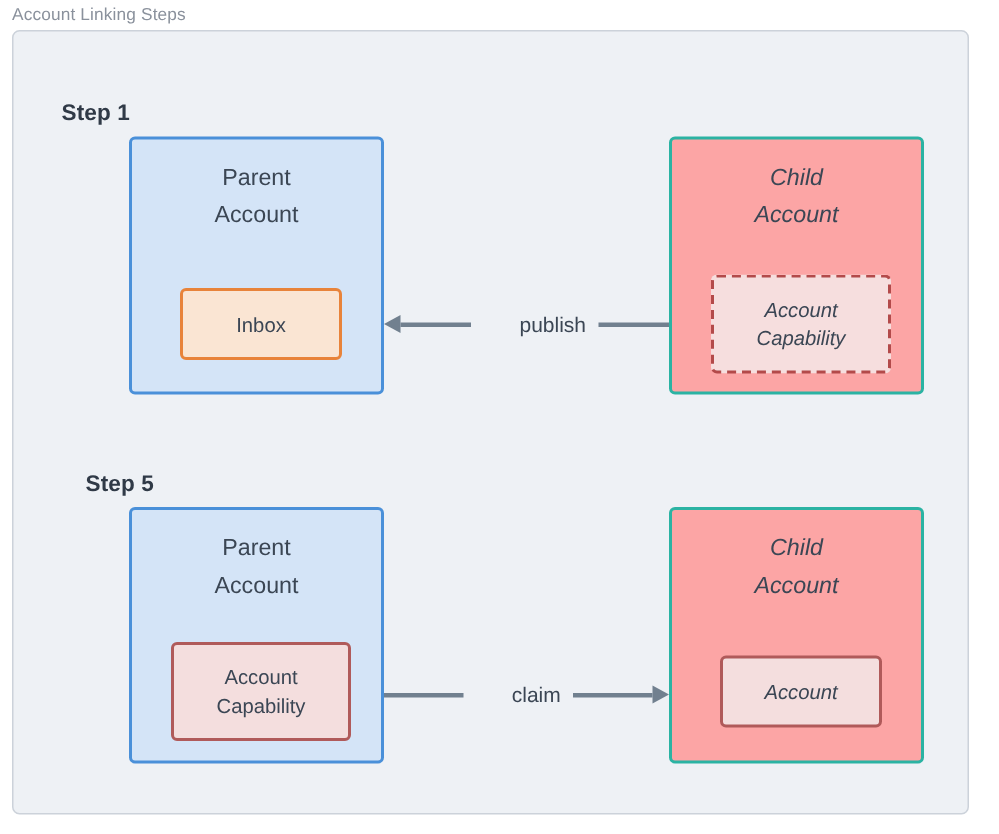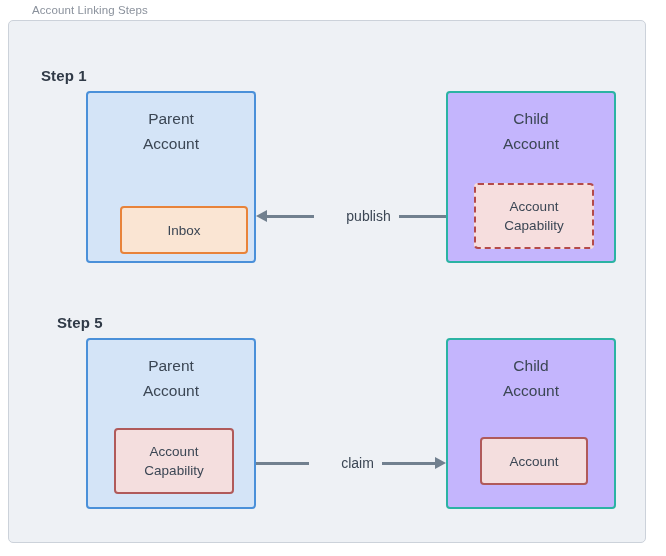--- a/index.html
+++ b/index.html
@@ -25,21 +25,20 @@
   
   .figure-title {
     position: absolute;
     left: 8px;
     top: 2px;
     font-size: 11.5px;
     color: #8a919c;
     letter-spacing: 0.1px;
     line-height: 16px;
     white-space: nowrap;
-    margin-left: 24px;
   }
 
   
   .canvas-frame {
     position: absolute;
     left: 8px;
     top: 20px;
     width: 638px;
     height: 523px;
     background: #eef1f5;
@@ -67,22 +66,23 @@
     border-width: 2px;
     border-style: solid;
     border-radius: 4px;
     padding-left: 47px;
   }
   .acct-box.parent {
     background: #d4e4f7;
     border-color: #4a90d9;
   }
   .acct-box.child {
-    background: #c4b5fd;
+    background: #fca5a5;
     border-color: #2bb3a3;
+    font-style: italic;
   }
 
   .acct-title {
     position: absolute;
     left: 0;
     right: 0;
     top: 13px;
     text-align: center;
     font-size: 15.5px;
     color: #3b4654;
@@ -164,21 +164,21 @@
 
   <div class="figure-title">Account Linking Steps</div>
 
   <div class="canvas-frame">
 
     <div class="step-label s1">Step 1</div>
 
     <div class="acct-box parent" style="left:77px; top:70px; width:170px; height:172px;">
       <div class="acct-title">Parent
 Account</div>
-      <div class="inner-box inbox" style="left:32px; top:113px; width:128px; height:48px;">Inbox</div>
+      <div class="inner-box inbox" style="left:32px; top:99px; width:108px; height:48px;">Inbox</div>
     </div>
 
     <div class="connector" style="left:247px; top:182px; width:190px;">
       <div class="arrow-head left"></div>
       <div class="conn-line"></div>
       <div class="conn-label">publish</div>
       <div class="conn-line"></div>
     </div>
 
     <div class="acct-box child" style="left:437px; top:70px; width:170px; height:172px;">

